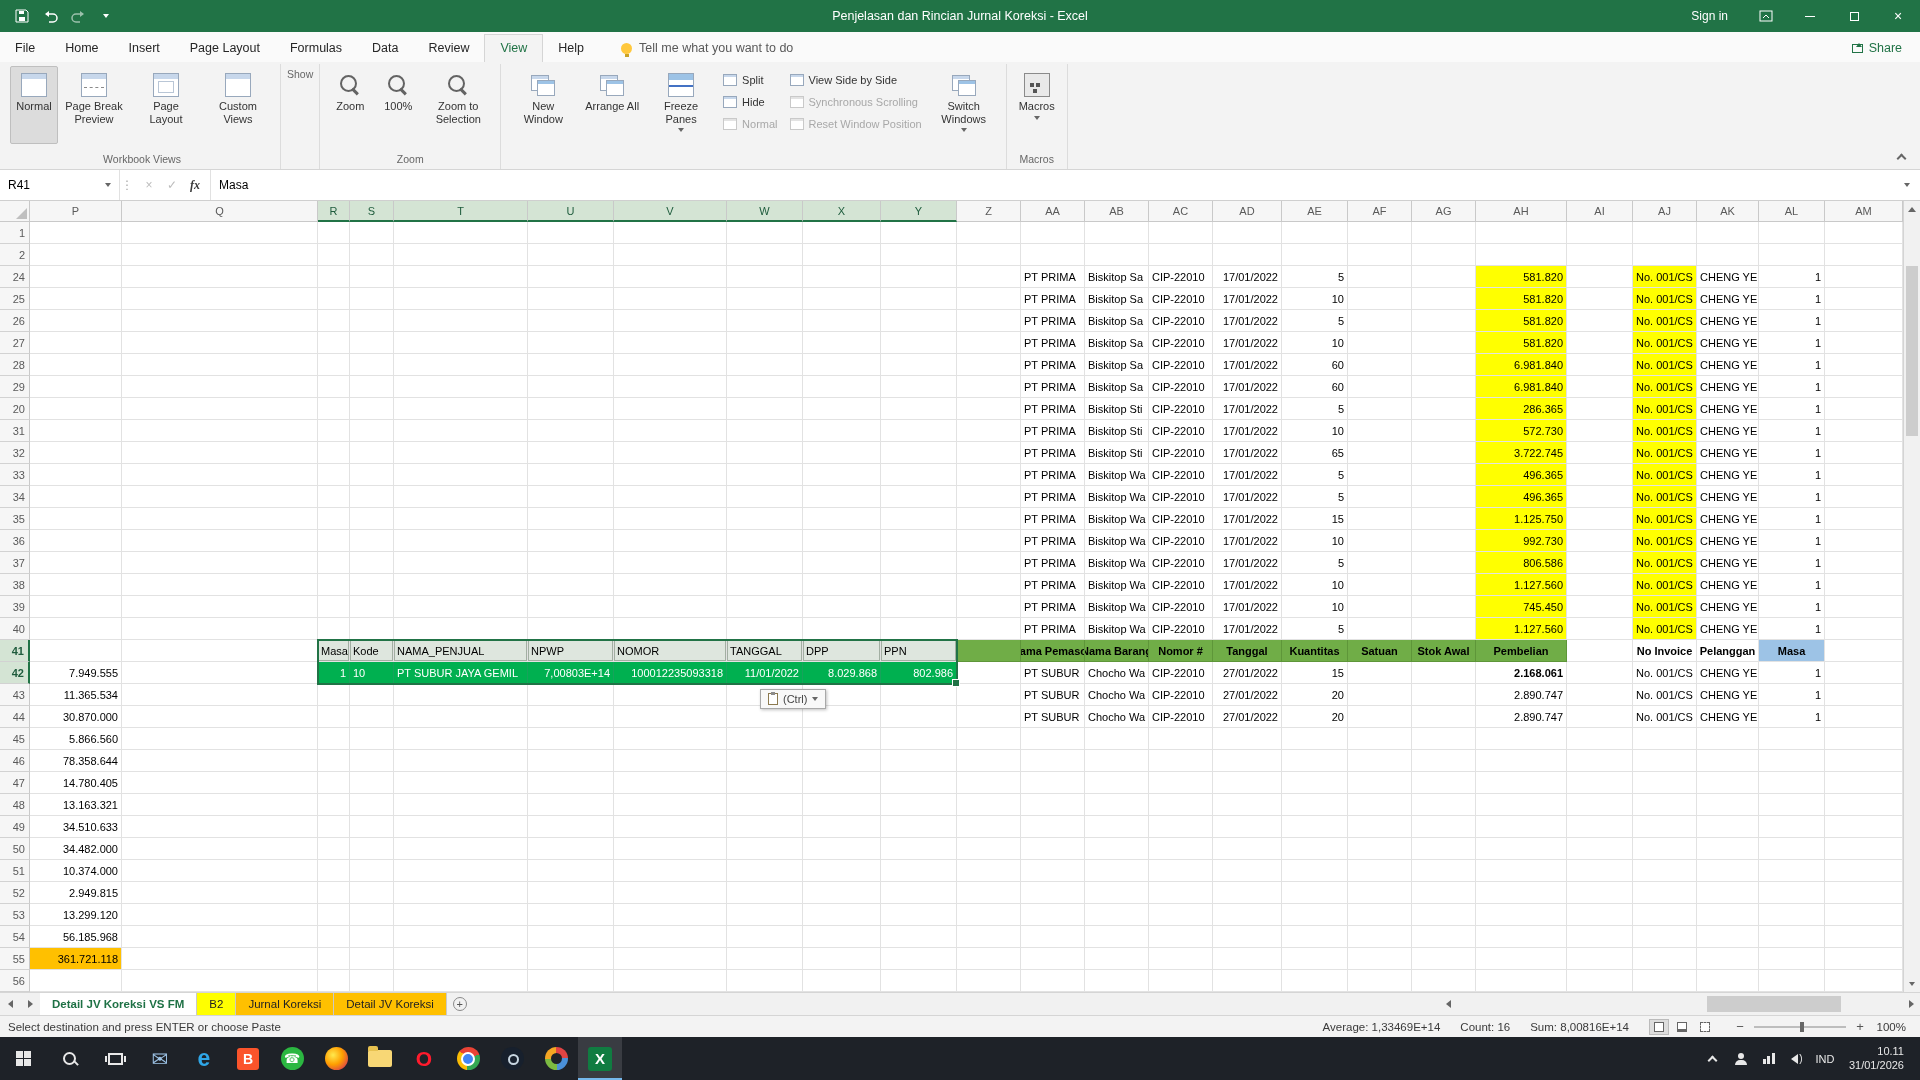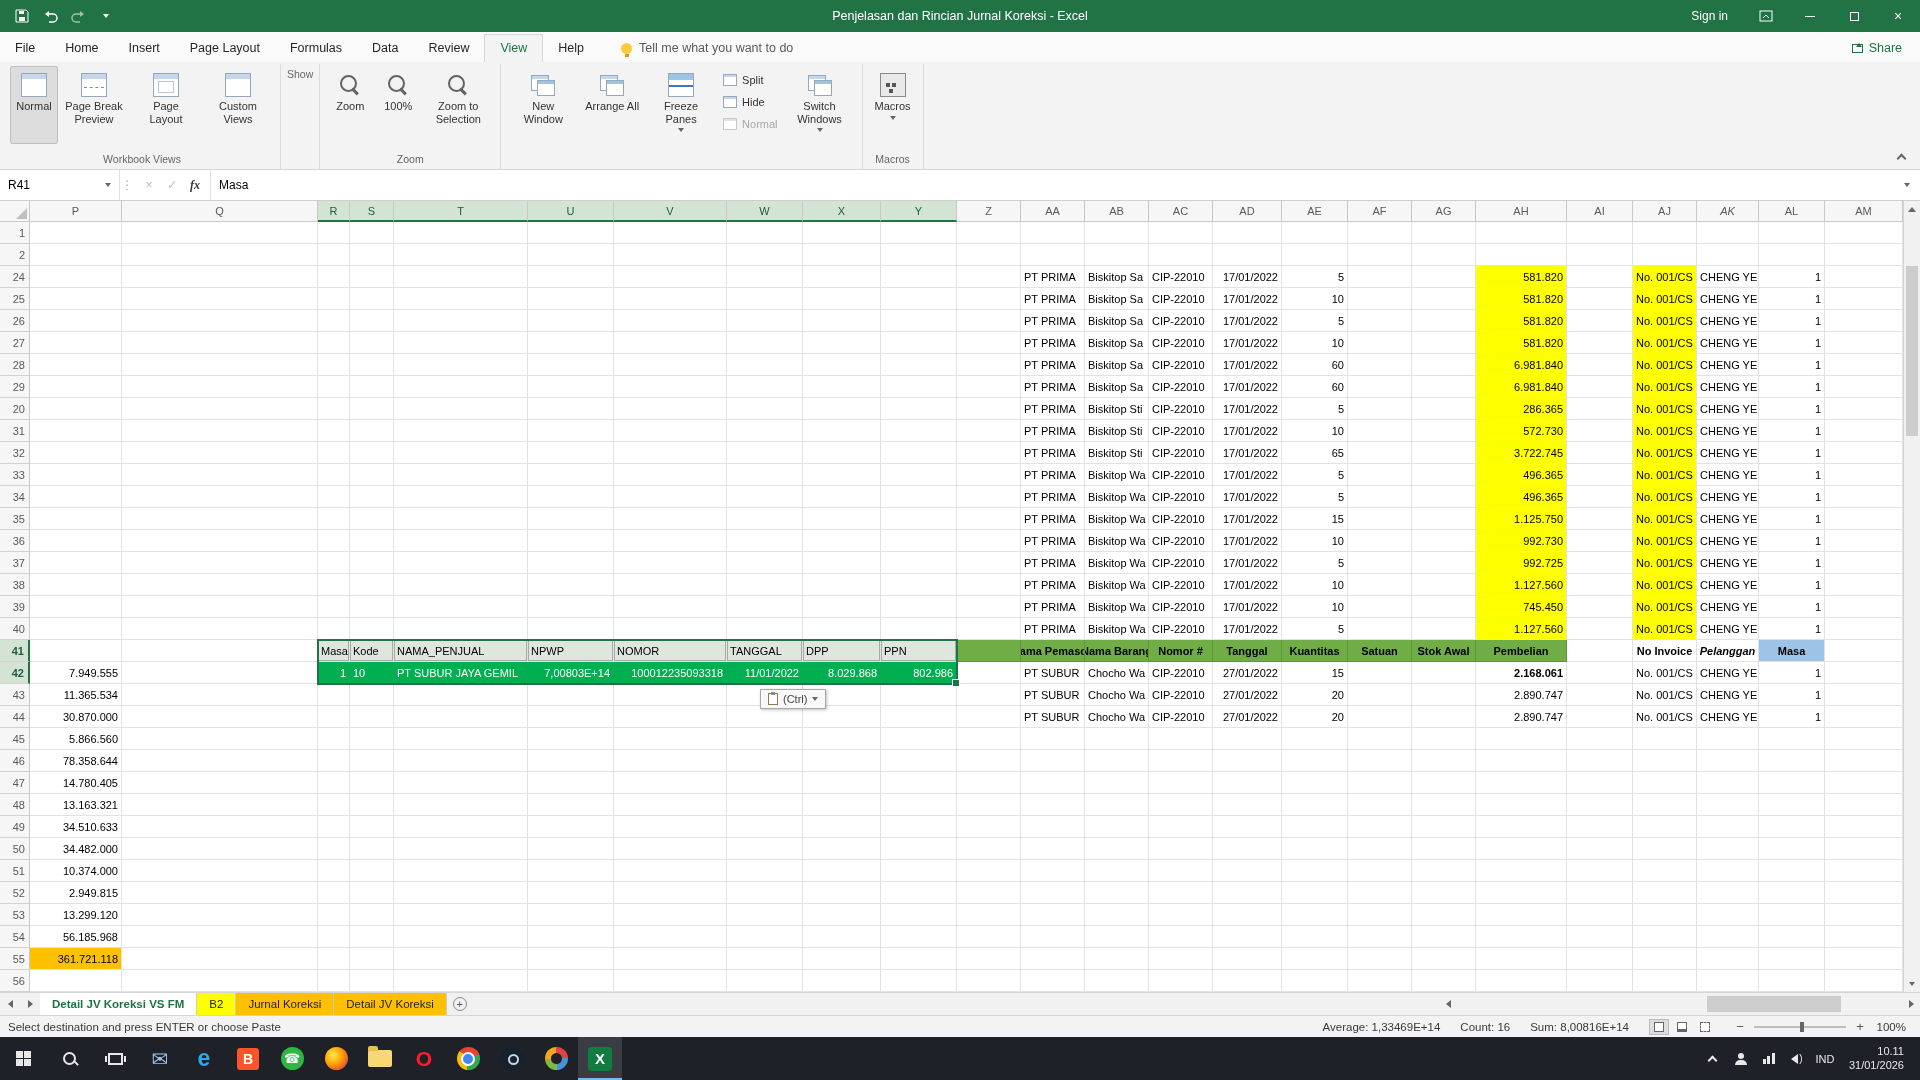--- a/index.html
+++ b/index.html
@@ -321,20 +321,34 @@
           </div>
           <div class="smbtn">
             <span class="mi"></span>
             <span>Hide</span>
           </div>
           <div class="smbtn dis">
             <span class="mi"></span>
             <span>Normal</span>
           </div>
         </div>
+        <div class="smcol">
+          <div class="smbtn">
+            <span class="mi"></span>
+            <span>View Side by Side</span>
+          </div>
+          <div class="smbtn dis">
+            <span class="mi"></span>
+            <span>Synchronous Scrolling</span>
+          </div>
+          <div class="smbtn dis">
+            <span class="mi"></span>
+            <span>Reset Window Position</span>
+          </div>
+        </div>
         <div class="bigbtn">
           <span class="ic ic-two"></span>
           <span class="blbl">Switch Windows</span>
           <span class="tri"></span>
         </div>
       </div>
     </div>
 
     <div class="rgroup">
       <div class="rbody">
@@ -387,21 +401,21 @@
           <div class="ch" style="width: 64px;">AA</div>
           <div class="ch" style="width: 64px;">AB</div>
           <div class="ch" style="width: 64px;">AC</div>
           <div class="ch" style="width: 69px;">AD</div>
           <div class="ch" style="width: 66px;">AE</div>
           <div class="ch" style="width: 64px;">AF</div>
           <div class="ch" style="width: 64px;">AG</div>
           <div class="ch" style="width: 91px;">AH</div>
           <div class="ch" style="width: 66px;">AI</div>
           <div class="ch" style="width: 64px;">AJ</div>
-          <div class="ch" style="width: 62px; font-style: italic;">AK</div>
+          <div class="ch" style="width: 62px;">AK</div>
           <div class="ch" style="width: 66px;">AL</div>
           <div class="ch" style="width: 78px;">AM</div>
         </div>
       <div id="grows">
           <div class="grid-row">
             <div class="rh">1</div>
             <div class="cell" style="width: 92px;"></div>
             <div class="cell" style="width: 196px;"></div>
             <div class="cell" style="width: 32px;"></div>
             <div class="cell" style="width: 44px;"></div>
@@ -817,21 +831,21 @@
             <div class="cell" style="width: 78px;"></div>
             <div class="cell" style="width: 76px;"></div>
             <div class="cell" style="width: 64px;"></div>
             <div class="cell" style="width: 64px;">PT PRIMA</div>
             <div class="cell" style="width: 64px;">Biskitop Wa</div>
             <div class="cell" style="width: 64px;">CIP-22010</div>
             <div class="cell s-r" style="width: 69px;">17/01/2022</div>
             <div class="cell s-r" style="width: 66px;">5</div>
             <div class="cell" style="width: 64px;"></div>
             <div class="cell" style="width: 64px;"></div>
-            <div class="cell s-y s-r" style="width: 91px;">992.725</div>
+            <div class="cell s-y s-r" style="width: 91px;">806.586</div>
             <div class="cell" style="width: 66px;"></div>
             <div class="cell s-y" style="width: 64px;">No. 001/CS</div>
             <div class="cell" style="width: 62px;">CHENG YE</div>
             <div class="cell s-r" style="width: 66px;">1</div>
             <div class="cell" style="width: 78px;"></div>
           </div>
           <div class="grid-row">
             <div class="rh">38</div>
             <div class="cell" style="width: 92px;"></div>
             <div class="cell" style="width: 196px;"></div>
@@ -928,21 +942,21 @@
             <div class="cell s-hg" style="width: 64px;">Nama Pemasok</div>
             <div class="cell s-hg" style="width: 64px;">Nama Barang</div>
             <div class="cell s-hg" style="width: 64px;">Nomor #</div>
             <div class="cell s-hg" style="width: 69px;">Tanggal</div>
             <div class="cell s-hg" style="width: 66px;">Kuantitas</div>
             <div class="cell s-hg" style="width: 64px;">Satuan</div>
             <div class="cell s-hg" style="width: 64px;">Stok Awal</div>
             <div class="cell s-hg" style="width: 91px;">Pembelian</div>
             <div class="cell" style="width: 66px;"></div>
             <div class="cell s-hw" style="width: 64px;">No Invoice</div>
-            <div class="cell s-hw" style="width: 62px; font-style: italic;">Pelanggan</div>
+            <div class="cell s-hw" style="width: 62px;">Pelanggan</div>
             <div class="cell s-hb" style="width: 66px;">Masa</div>
             <div class="cell" style="width: 78px;"></div>
           </div>
           <div class="grid-row">
             <div class="rh sel">42</div>
             <div class="cell s-r" style="width: 92px;">7.949.555</div>
             <div class="cell" style="width: 196px;"></div>
             <div class="cell s-g s-r" style="width: 32px;">1</div>
             <div class="cell s-g" style="width: 44px;">10</div>
             <div class="cell s-g" style="width: 134px;">PT SUBUR JAYA GEMIL</div>

